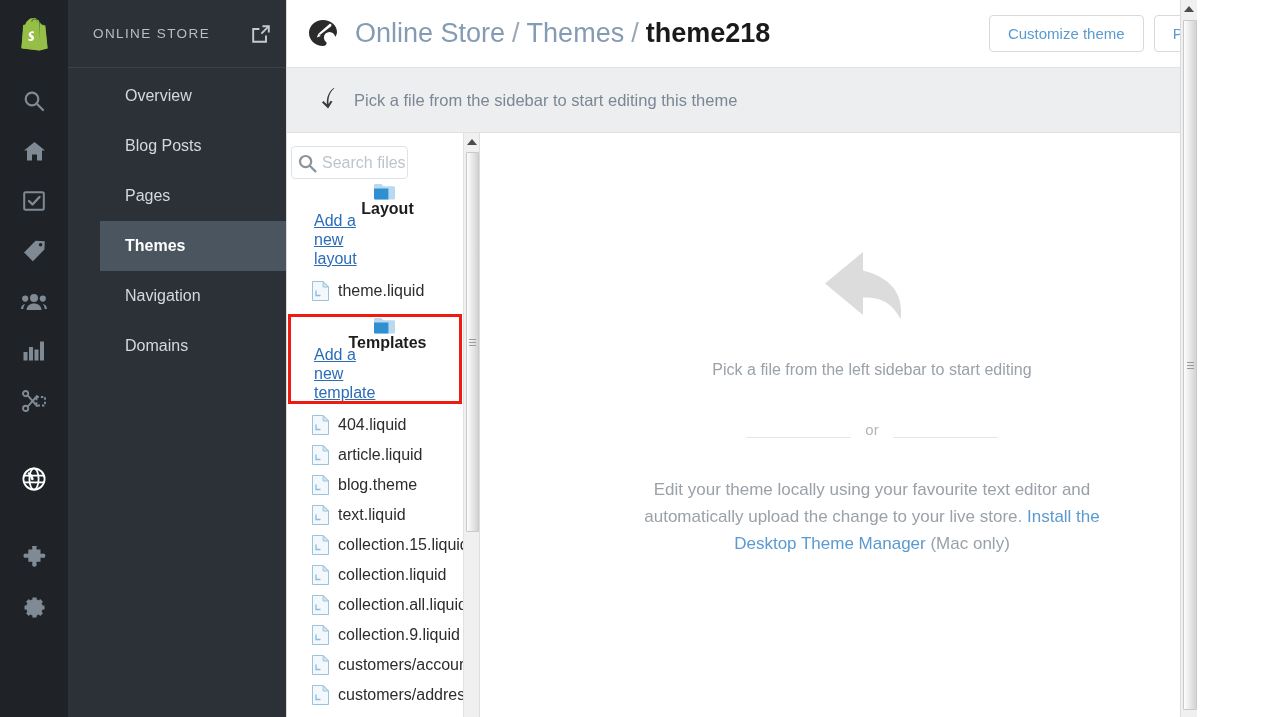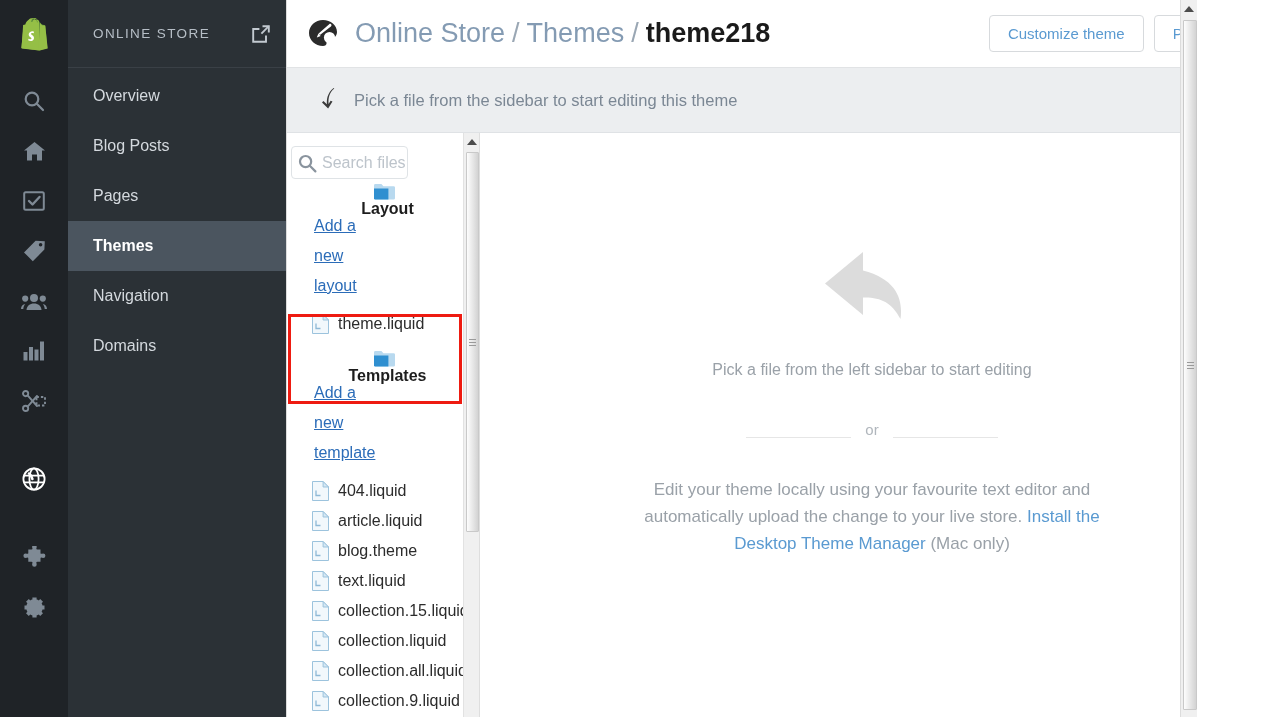--- a/index.html
+++ b/index.html
@@ -38,21 +38,21 @@
   }
   .nav2-head {
     height: 68px; display: flex; align-items: center;
     padding: 0 16px 0 25px; justify-content: space-between;
     border-bottom: 1px solid #3a4046;
   }
   .nav2-title {
     color: #b6bec6; font-size: 13.5px; letter-spacing: 1.4px;
   }
   .nav2-ext { color: #c3cad1; display: flex; }
-  .nav2-list { padding-top: 3px; }
+  .nav2-list { padding-top: 3px; padding-left: 32px; }
   .nav2-item {
     height: 50px; display: flex; align-items: center;
     padding-left: 25px; color: #d4d9de; font-size: 16px;
   }
   .nav2-item.active { background: #4b555f; color: #fff; font-weight: bold; }
 
   
   .main {
     position: absolute; left: 286px; top: 0;
     width: 978px; height: 717px; background: #fff;
@@ -105,21 +105,21 @@
   .search-input::placeholder { color: #bdc4cb; opacity: 1; }
 
   .tree { padding-top: 4px; }
   .folder-row {
     display: flex; align-items: center; height: 28px; padding-left: 9px; flex-direction: column;
   }
   .folder-ico { width: 21px; height: 17px; margin-right: 7px; flex: none; }
   .folder-name { font-size: 16px; font-weight: bold; color: #1d1d1d; }
   .addlink {
     color: #2b6cb8; font-size: 16px; text-decoration: underline;
-    display: block; padding-left: 27px; line-height: 30px; cursor: pointer;
+    display: block; padding-left: 27px; line-height: 19px; cursor: pointer;
     width: 94px;
   }
   .file-row {
     display: flex; align-items: center; height: 30px; padding-left: 25px;
     white-space: nowrap;
   }
   .file-ico { width: 17px; height: 20px; margin-right: 9px; flex: none; }
   .file-name { font-size: 16px; color: #2c2c2c; }
   .spacer8 { height: 8px; }
 

